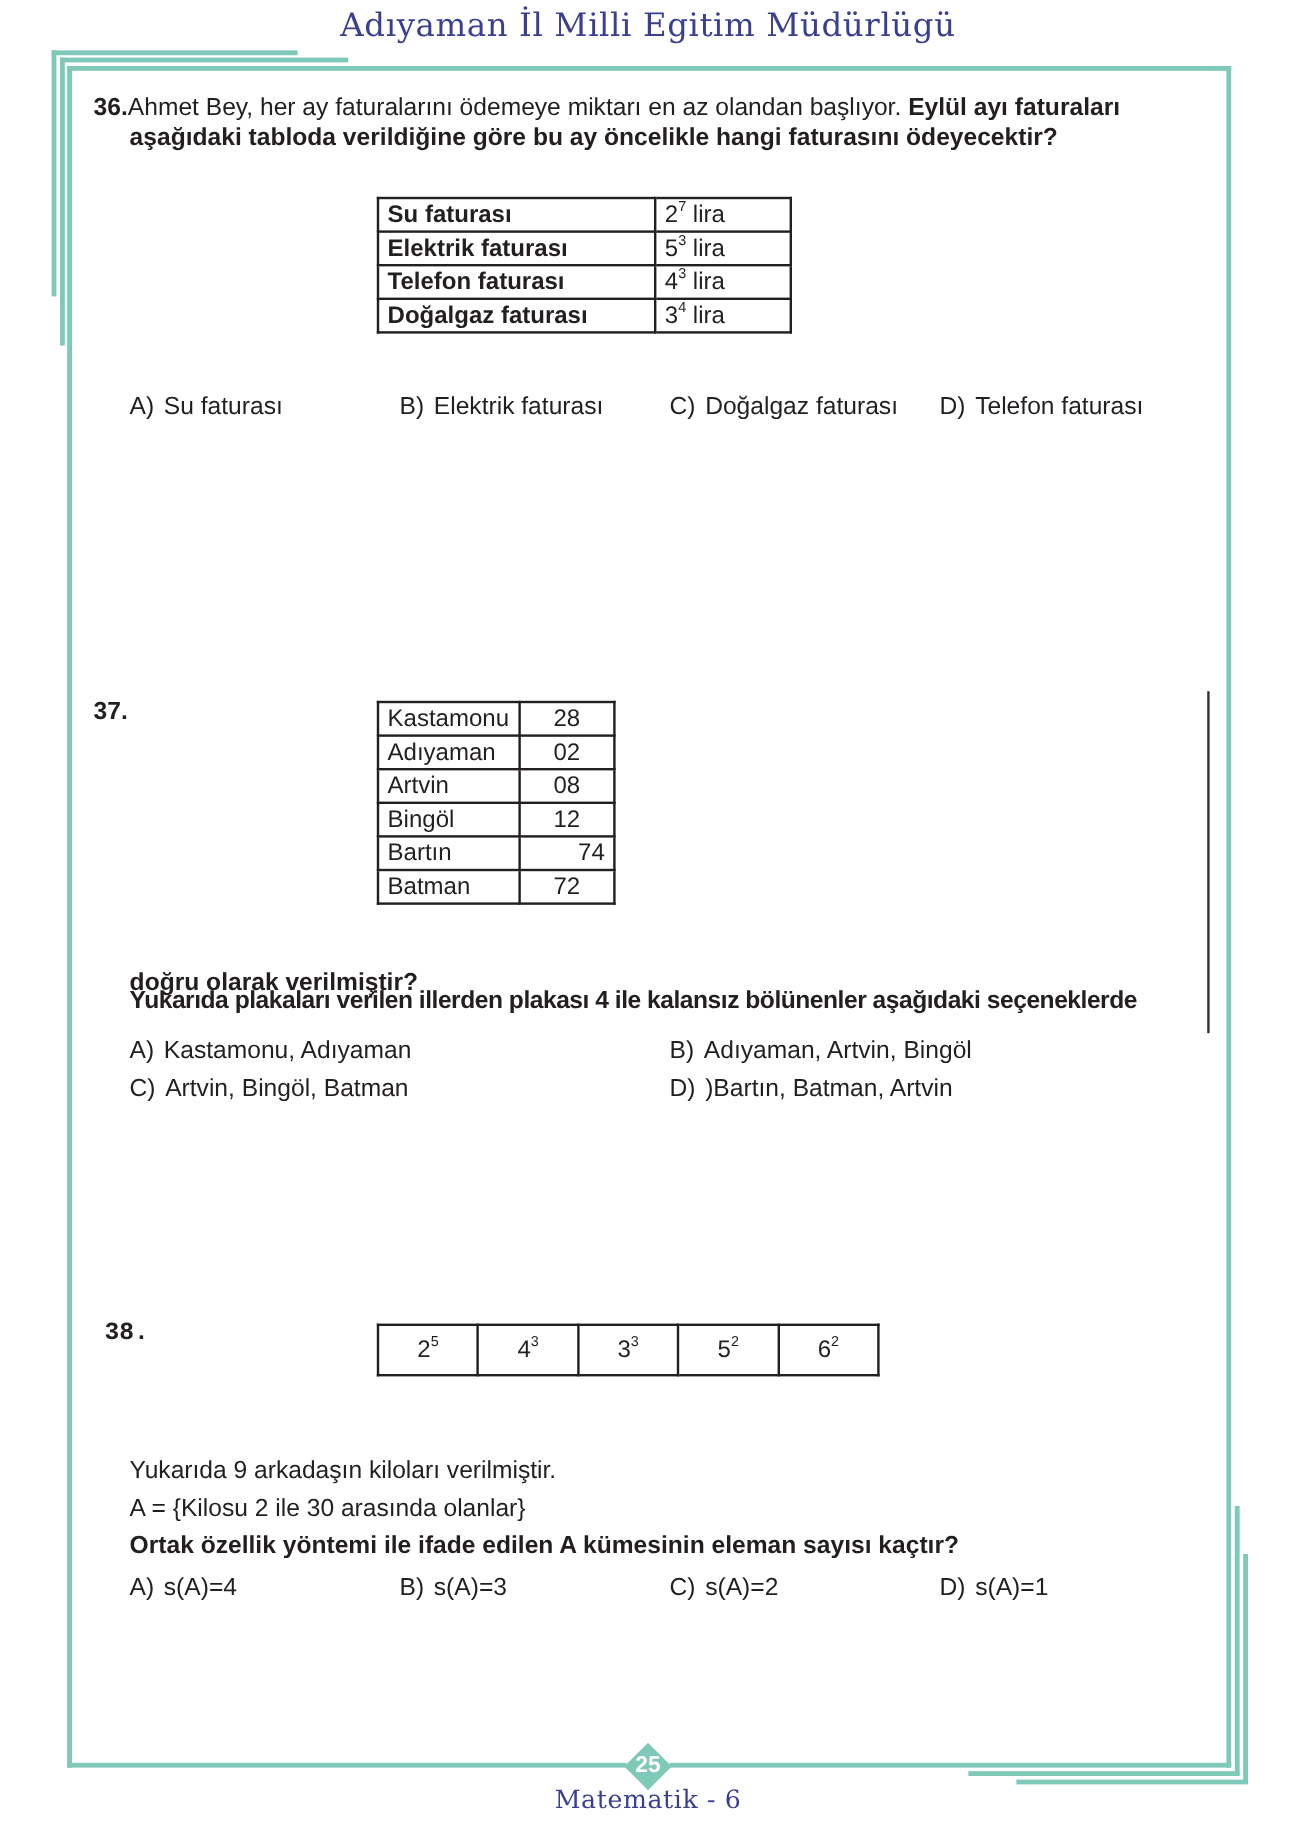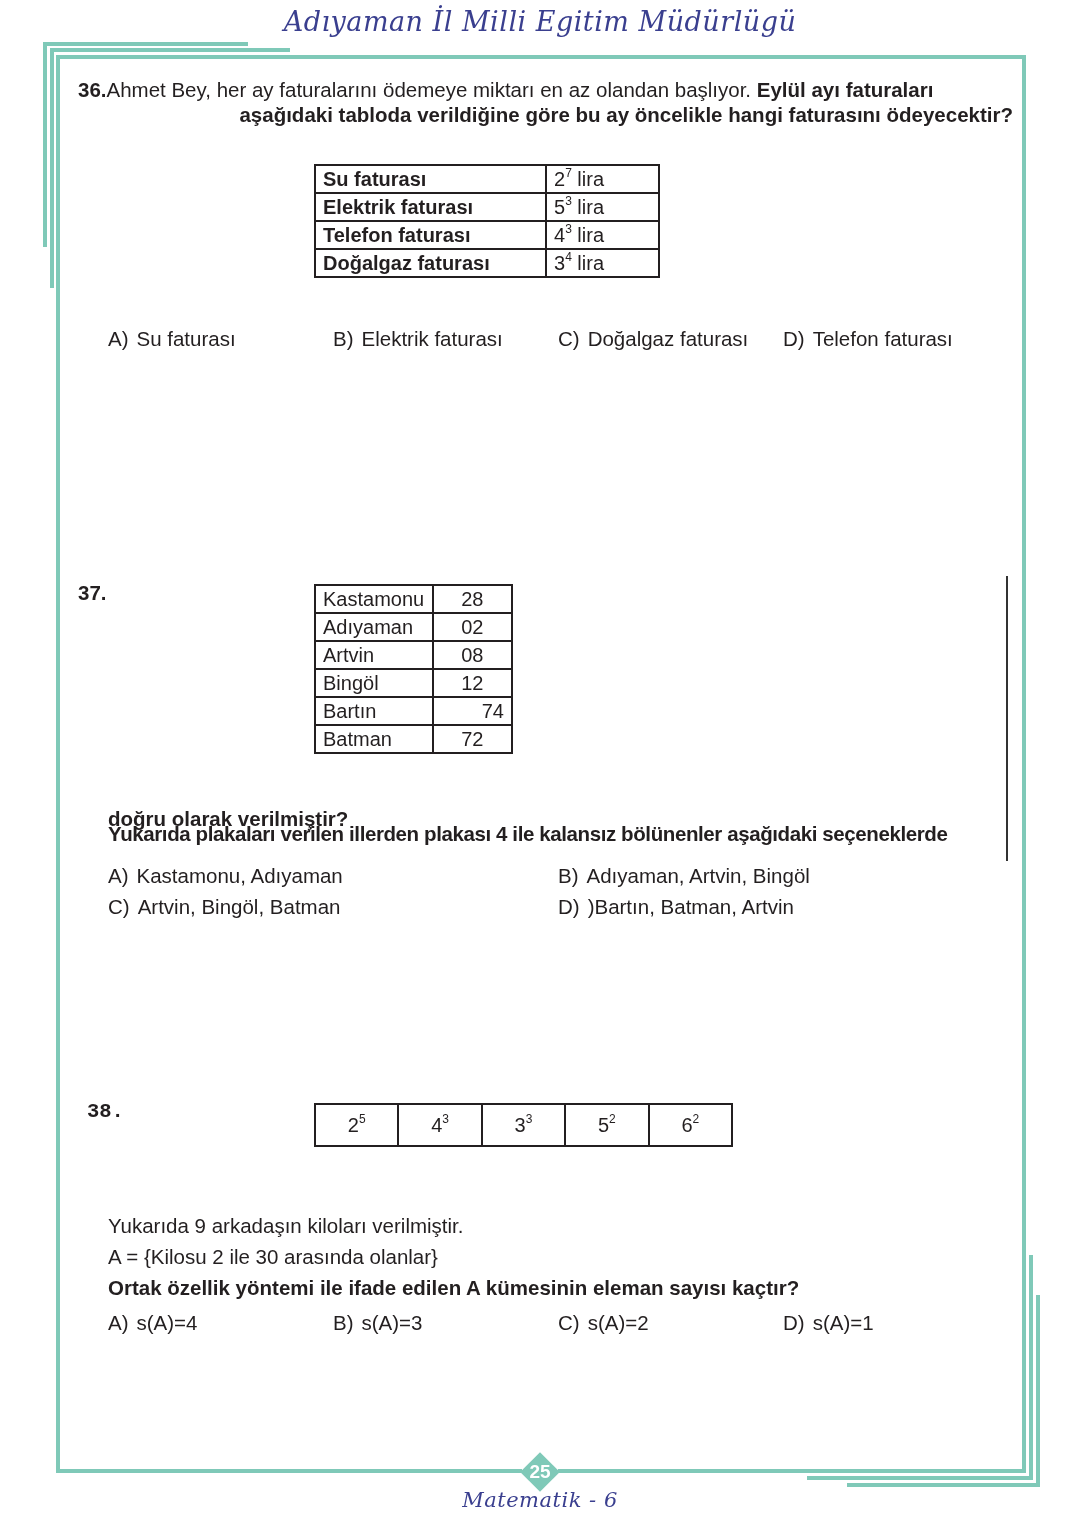--- a/index.html
+++ b/index.html
@@ -4,37 +4,37 @@
   <style>
     html, body { margin: 0; padding: 0; }
     body {
       width: 1080px; height: 1527px; position: relative; overflow: hidden;
       background: #ffffff; color: #231f20;
       font-family: "Liberation Sans", sans-serif;
     }
     .teal { background: #7fc9b8; position: absolute; }
     .hdr-title, .ftr-title {
       position: absolute; left: 0; width: 1080px; text-align: center;
-      color: #3a3f8f; font-family: "DejaVu Serif", serif; font-style: italic;
+      color: #3a3f8f; font-family: "DejaVu Serif", serif; 
       letter-spacing: 0.5px;
     }
     .hdr-title { top: 6px; font-size: 27px; }
     .ftr-title { top: 1488px; font-size: 21px; }
     .badge {
       position: absolute; left: 520px; top: 1452px; width: 40px; height: 40px;
     }
     .badge .diamond {
       position: absolute; left: 6px; top: 6px; width: 28px; height: 28px;
       background: #7fc9b8; transform: rotate(45deg);
     }
     .badge .num {
       position: absolute; left: 0; top: 9px; width: 40px; text-align: center;
       color: #fff; font-weight: bold; font-size: 19px;
     }
-    .q { position: absolute; font-size: 20.5px; line-height: 25px; text-align: right; }
+    .q { position: absolute; font-size: 20.5px; line-height: 25px; }
     .qnum { font-weight: bold; }
     .b { font-weight: bold; }
     table.t { position: absolute; border-collapse: collapse; font-size: 20px; }
     table.t td { border: 2px solid #231f20; padding: 0 7px; height: 26px; }
     sup { font-size: 12px; vertical-align: 9px; line-height: 0; }
     .opt { position: absolute; font-size: 20.5px; white-space: nowrap; }
     .opt .l { margin-right: 8px; }
     .vline { position: absolute; background: #333; }
   </style>
 </head>

